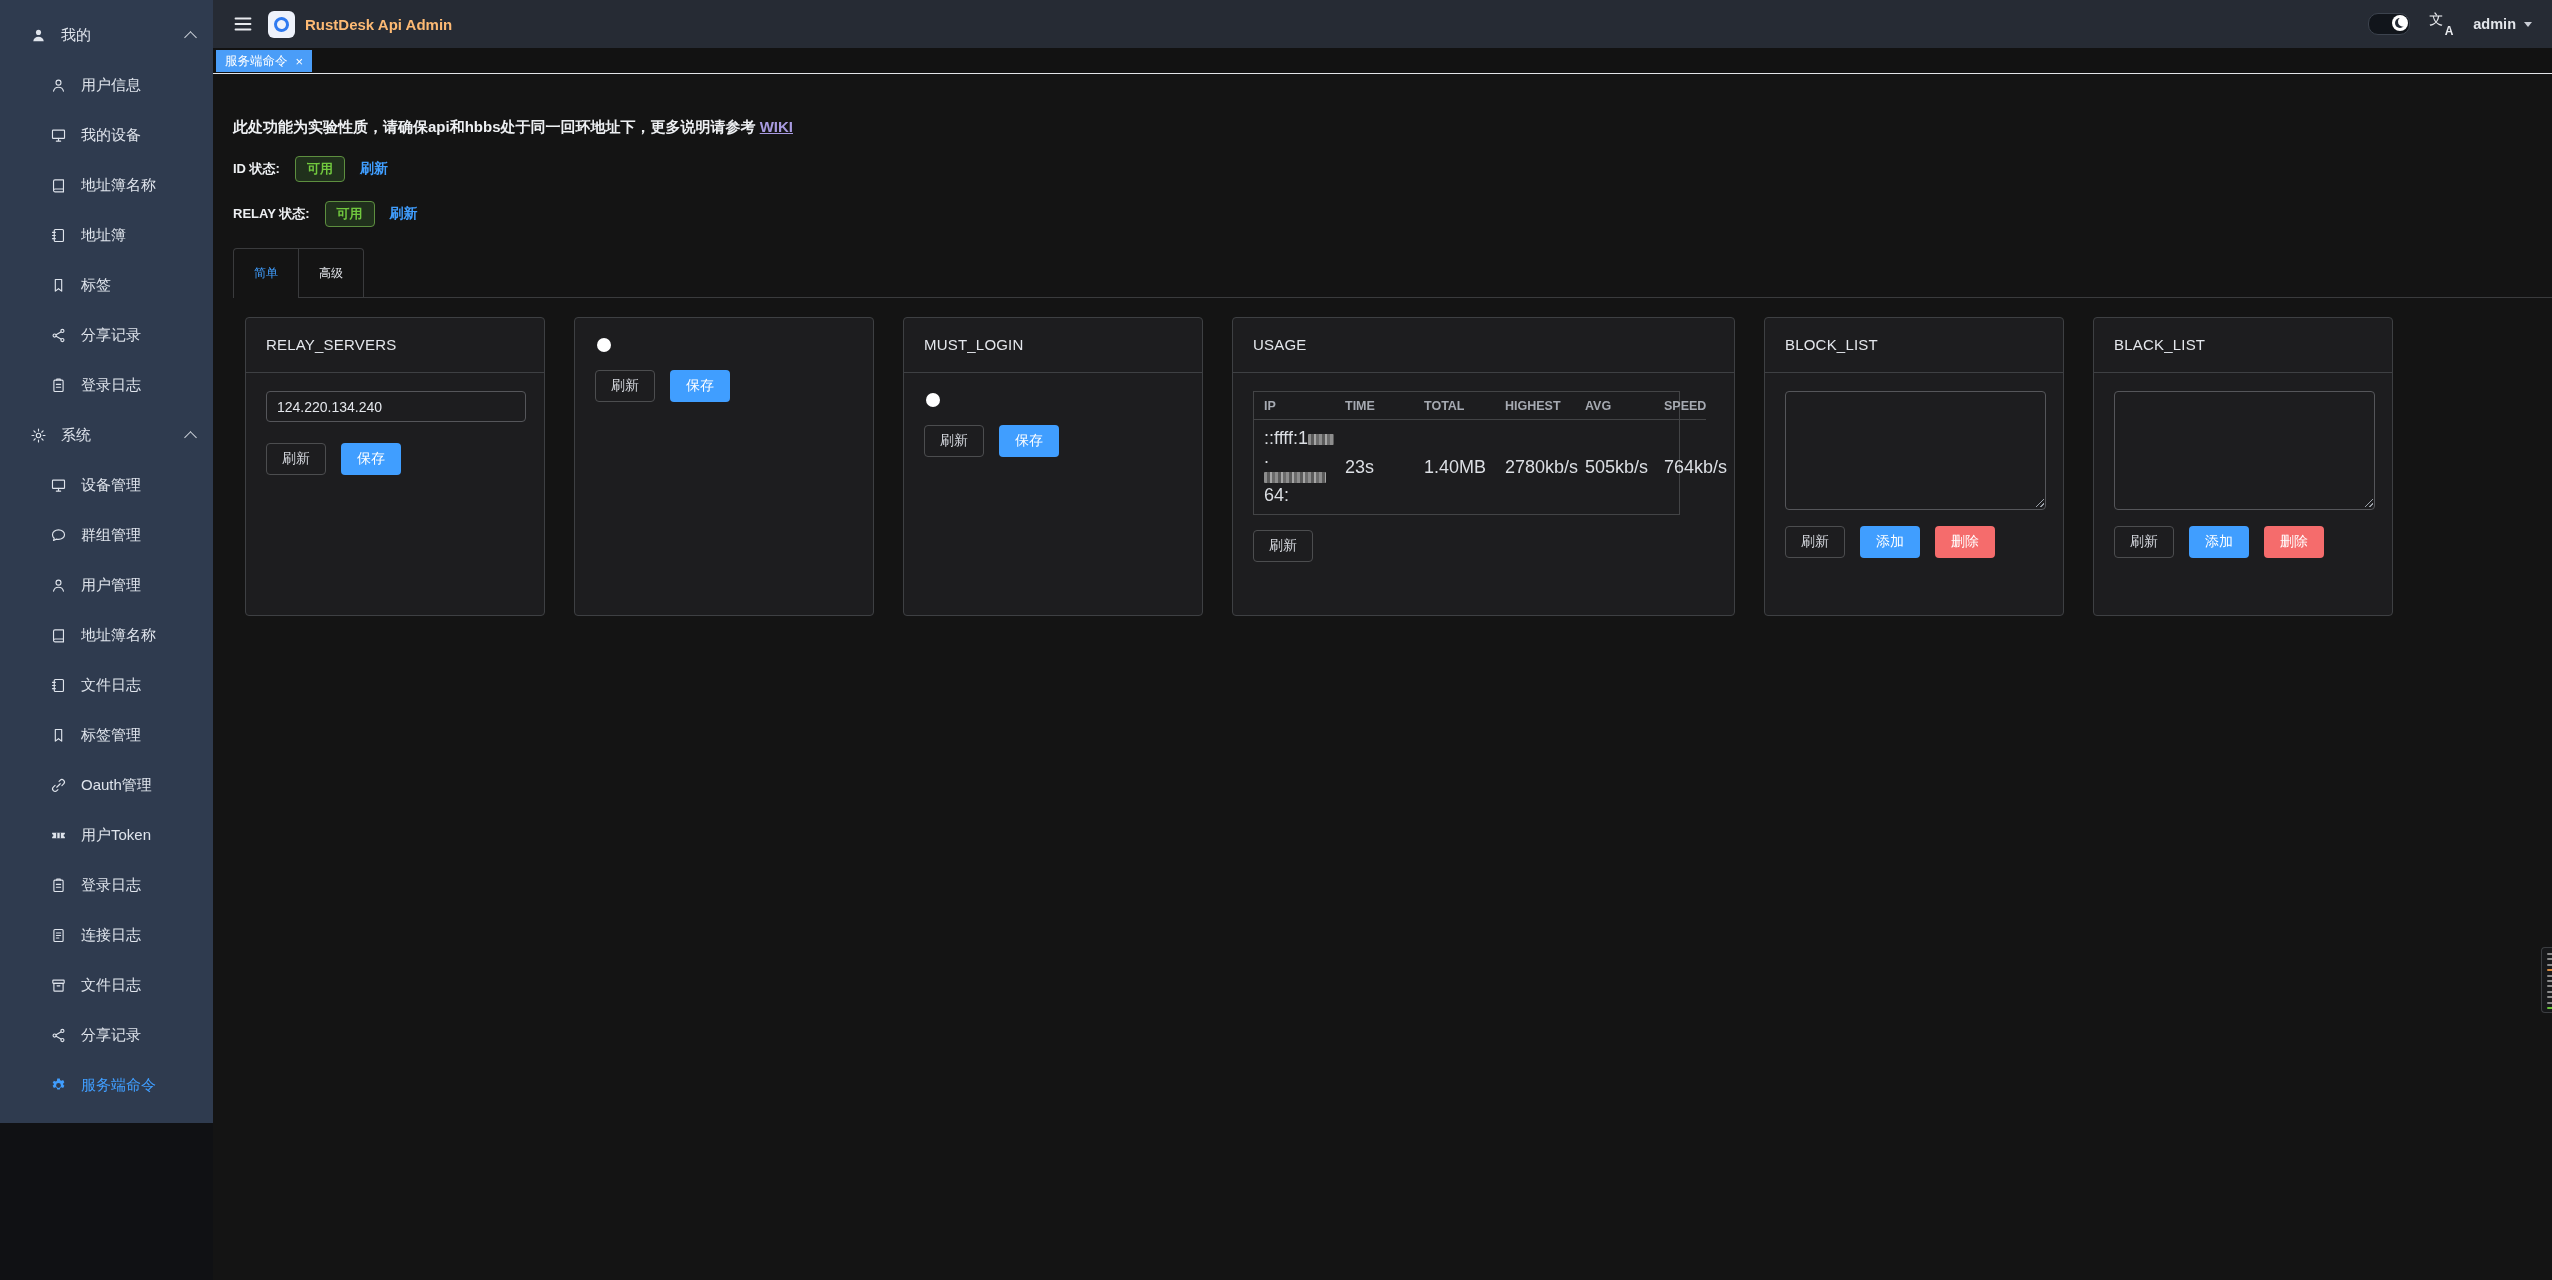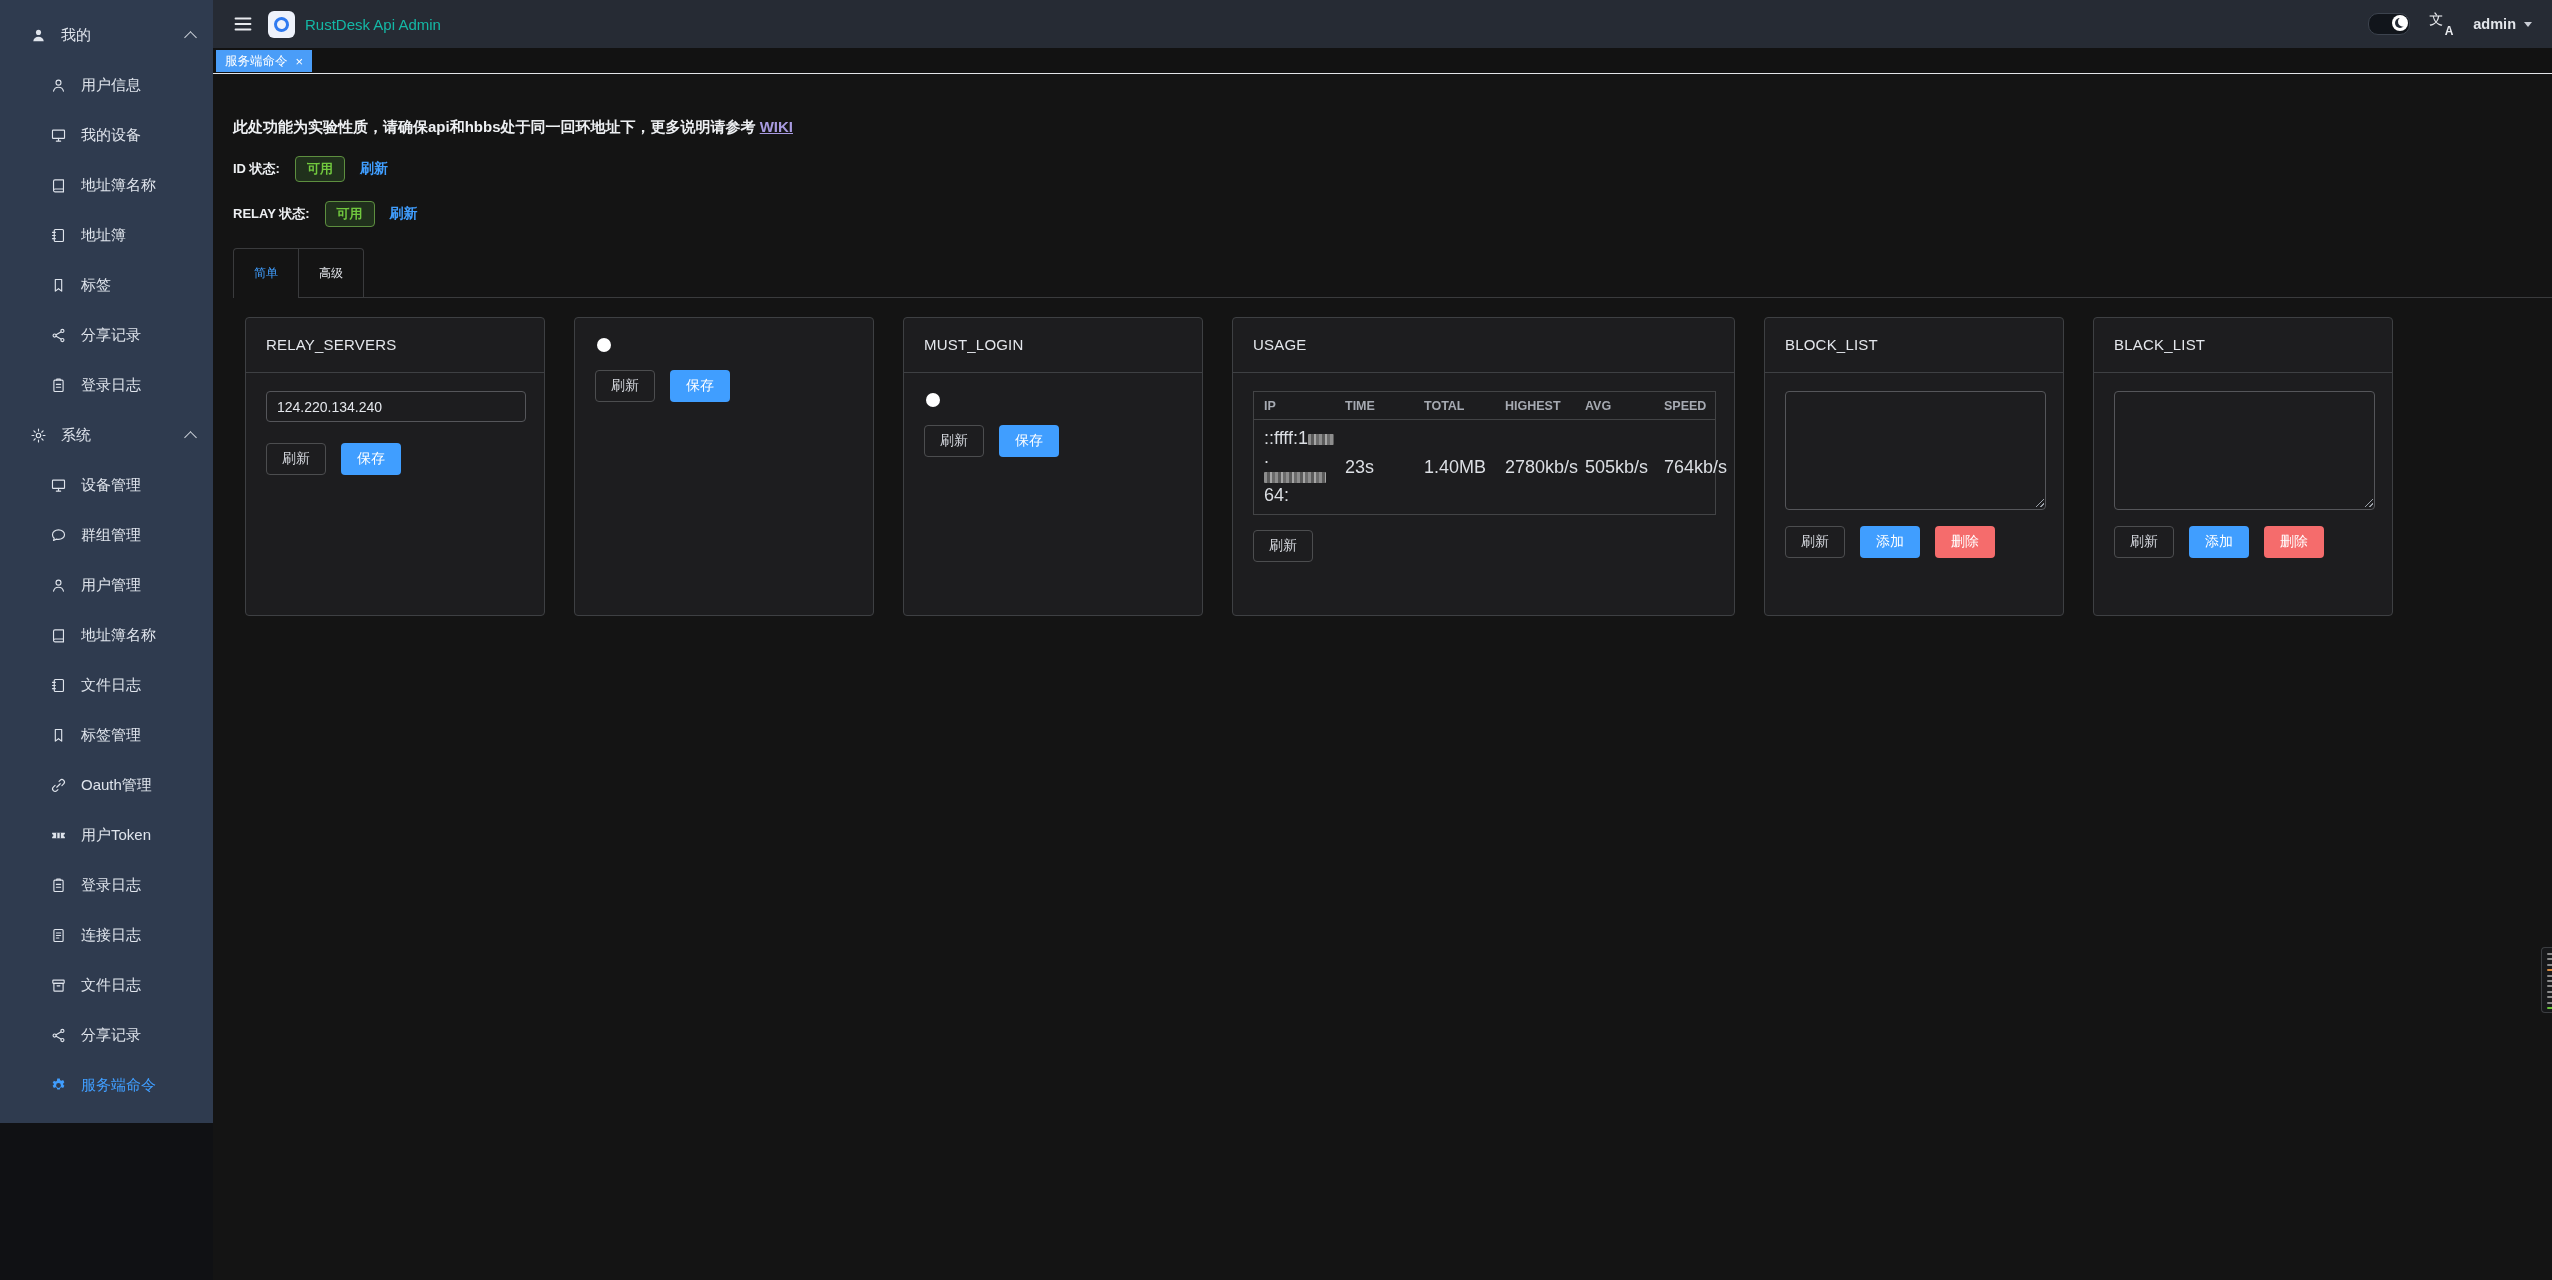--- a/index.html
+++ b/index.html
@@ -19,21 +19,21 @@
   .nav-chevron{width:8px;height:8px;border-left:1.7px solid #cfd4dc;border-top:1.7px solid #cfd4dc;transform:rotate(45deg);margin-top:5px;flex:none;}
   .nav-item.active{color:#409eff;}
 
   
   .header{position:absolute;left:213px;top:0;right:0;height:48px;background:#262b34;display:flex;align-items:center;
           padding:0 20px;box-sizing:border-box;}
   .hamburger{width:20px;height:20px;margin-right:15px;display:flex;align-items:center;cursor:pointer;}
   .hamburger svg{width:100%;height:100%;}
   .logo{width:27px;height:27px;border-radius:6px;background:#eef2fb;display:flex;align-items:center;justify-content:center;margin-right:10px;}
   .logo-ring{width:15px;height:15px;border-radius:50%;border:3.4px solid #2f7af0;box-sizing:border-box;transform:rotate(25deg);}
-  .app-title{font-size:15px;font-weight:400;color:#14b8a6;}
+  .app-title{font-size:15px;font-weight:700;color:#fdba74;}
   .header-right{margin-left:auto;display:flex;align-items:center;gap:19px;}
   .theme-toggle{width:40px;height:20px;border-radius:10px;background:#11151b;border:1px solid #3c434e;position:relative;cursor:pointer;flex:none;}
   .theme-knob{position:absolute;right:1px;top:1px;width:16px;height:16px;border-radius:50%;background:#ffffff;display:flex;align-items:center;justify-content:center;}
   .moon{width:10px;height:10px;border-radius:50%;box-shadow:inset 3px -1.2px 0 0 #232a35;}
   .translate{position:relative;width:25px;height:23px;color:#e8eaee;cursor:pointer;}
   .translate .zh{position:absolute;left:0;top:-2px;font-size:14px;}
   .translate .a{position:absolute;right:1px;bottom:-2px;font-size:12px;font-weight:700;}
   .user{display:flex;align-items:center;gap:8px;color:#e2e5ea;font-size:14.5px;font-weight:600;cursor:pointer;}
   .caret-down{width:0;height:0;border:4.5px solid transparent;border-top:5.5px solid #c9cdd5;margin-top:5px;}
 
@@ -72,21 +72,21 @@
   .m-after-input{margin-top:21px;} .m-after-switch{margin-top:34px;} .m-after-table{margin-top:15px;} .m-after-textarea{margin-top:16px;}
   .btn{display:inline-flex;align-items:center;justify-content:center;height:32px;padding:0 15px;border-radius:4px;
        font-size:14px;cursor:pointer;border:1px solid transparent;box-sizing:border-box;font-family:"Liberation Sans",sans-serif;}
   .btn-outline{background:transparent;border-color:#4c4d4f;color:#d4d7dd;}
   .btn-primary{background:#409eff;color:#ffffff;}
   .btn-danger{background:#f56c6c;color:#ffffff;}
   .switch{width:36px;height:18px;border-radius:9px;background:#4c4d4f;position:relative;cursor:pointer;margin-top:4px;}
   .switch-knob{position:absolute;left:2px;top:2px;width:14px;height:14px;border-radius:50%;background:#ffffff;}
 
   
-  .usage-table{width:463px;border:1px solid #434446;box-sizing:border-box;}
+  .usage-table{width:427px;border:1px solid #434446;box-sizing:border-box;}
   .u-head,.u-row{display:grid;grid-template-columns:81px 79px 81px 80px 79px 1fr;}
   .u-head span{padding:7px 0 6px 10px;font-size:12.5px;font-weight:700;color:#a6aab2;border-bottom:1px solid #434446;}
   .u-row > div{padding:9px 0 9px 10px;font-size:18px;color:#dcdfe4;line-height:19px;display:flex;align-items:center;}
   .u-cell-ip{display:block !important;}
   .redact{display:inline-block;height:11px;border-radius:1px;vertical-align:-1px;filter:blur(.6px);
           background:repeating-linear-gradient(90deg,#8d8d8d 0 3px,#5a5a5a 3px 6px,#a5a5a5 6px 8px,#6b6b6b 8px 11px);}
   .redact-w1{width:26px;} .redact-w2{width:62px;}
 
   
   .ta-wrap{position:relative;width:261px;height:119px;}

